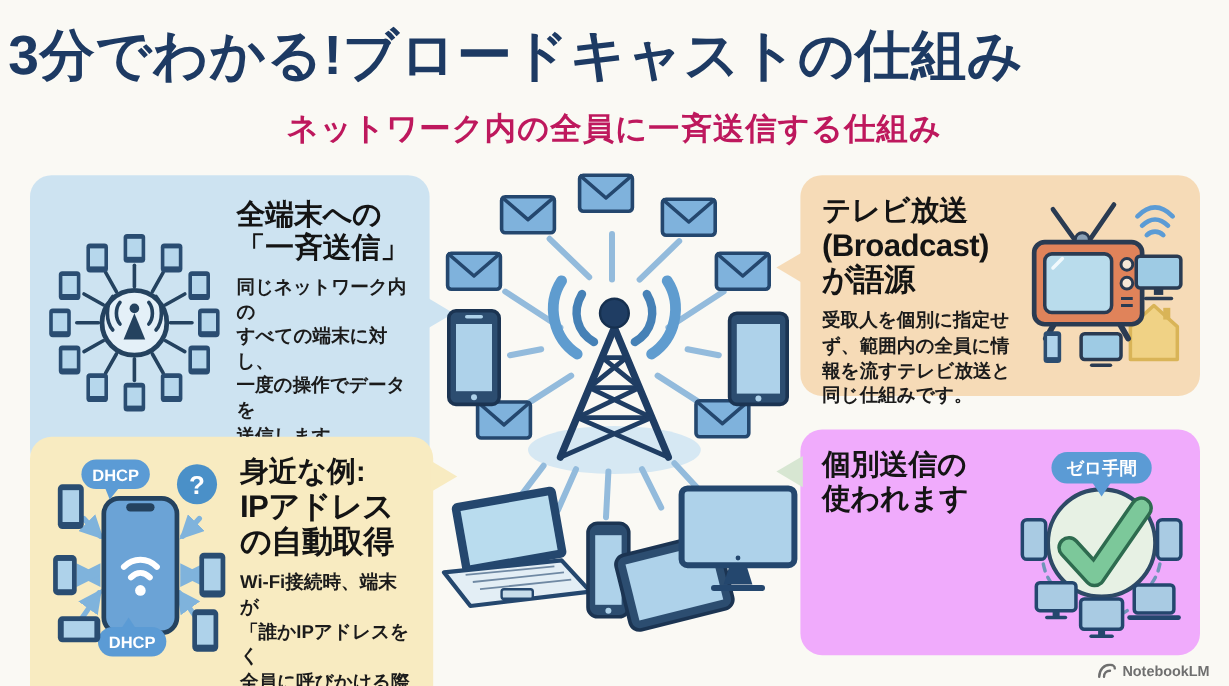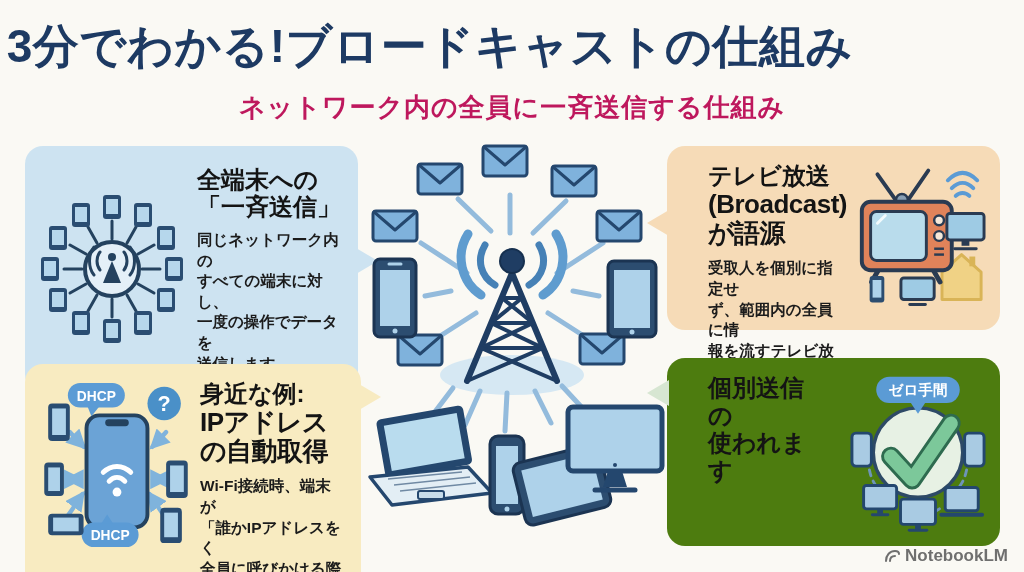--- a/index.html
+++ b/index.html
@@ -16,40 +16,40 @@
     position:absolute;top:90px;left:0;width:1024px;text-align:center;
     font-size:26px;font-weight:bold;color:#be185d;letter-spacing:1px;
   }
   .panel{
     position:absolute;border-radius:18px;display:flex;align-items:flex-start;
     padding:14px 14px;box-sizing:border-box;
   }
   .panel-tl{left:25px;top:146px;width:333px;height:246px;background:#cde3f1;align-items:center;}
   .panel-tr{left:667px;top:146px;width:333px;height:184px;background:#f6dbb7;}
   .panel-bl{left:25px;top:364px;width:336px;height:241px;background:#f8ebc1;}
-  .panel-br{left:667px;top:358px;width:333px;height:188px;background:#4d7c0f;gap:32px;}
+  .panel-br{left:667px;top:358px;width:333px;height:188px;background:#f0abfc;gap:32px;}
   .panel::after{content:"";position:absolute;width:0;height:0;}
   .panel-tl::after{right:-20px;top:102px;border-top:13px solid transparent;border-bottom:13px solid transparent;border-left:22px solid #cde3f1;}
   .panel-tr::after{left:-20px;top:64px;border-top:13px solid transparent;border-bottom:13px solid transparent;border-right:22px solid #f6dbb7;}
   .panel-bl::after{right:-20px;top:20px;border-top:13px solid transparent;border-bottom:13px solid transparent;border-left:22px solid #f8ebc1;}
   .panel-br::after{left:-20px;top:22px;border-top:13px solid transparent;border-bottom:13px solid transparent;border-right:22px solid #d7e6d2;}
   .ptext{flex:1;padding:2px 2px 0 6px;}
-  .ptext-left{padding:2px 6px 0 4px;margin-left:23px;}
+  .ptext-left{padding:2px 6px 0 4px;}
   .ptitle{font-weight:bold;color:#141414;line-height:1.15;}
   .t1,.t2{display:block;font-size:24px;}
   .t2.condensed{font-size:26px;letter-spacing:-0.5px;}
   .pbody{
     margin-top:9px;font-weight:bold;font-size:15.5px;line-height:1.33;
     color:#1b1b1b;white-space:pre-line;
   }
   .icon-svg{flex:0 0 auto;}
   .center-art{position:absolute;left:355px;top:133px;}
   .footer{
     position:absolute;right:16px;bottom:6px;display:flex;align-items:center;gap:5px;
-    color:#6f6f6f;font-size:17px;font-weight:bold;
+    color:#6f6f6f;font-size:12px;font-weight:bold;
   }
 </style>
 </head>
 <body>
 
 <div class="header-title">3分でわかる!ブロードキャストの仕組み</div>
 <div class="header-subtitle">ネットワーク内の全員に一斉送信する仕組み</div>
 
 <div class="panel panel-tl">
   <svg class="icon-svg" width="152" height="165" viewBox="0 0 150 165">

